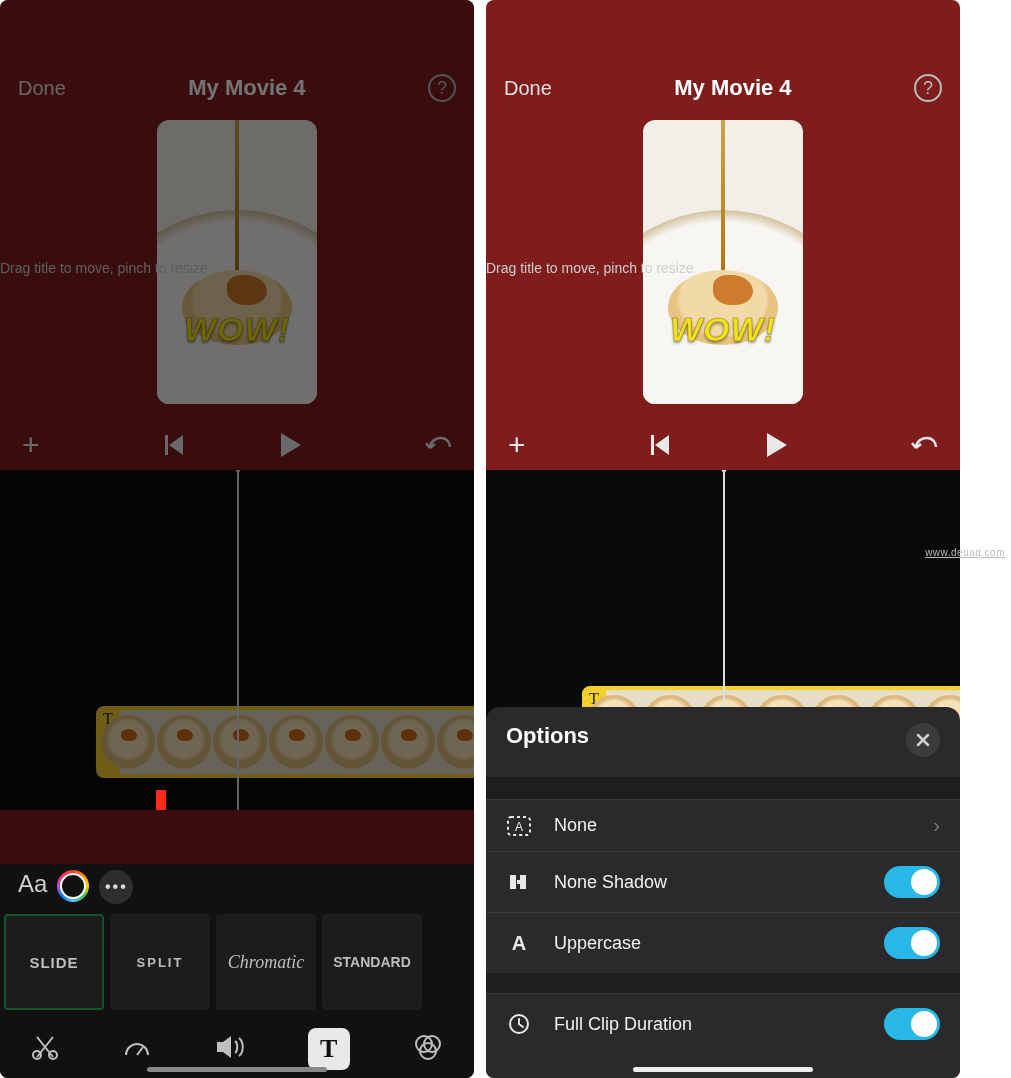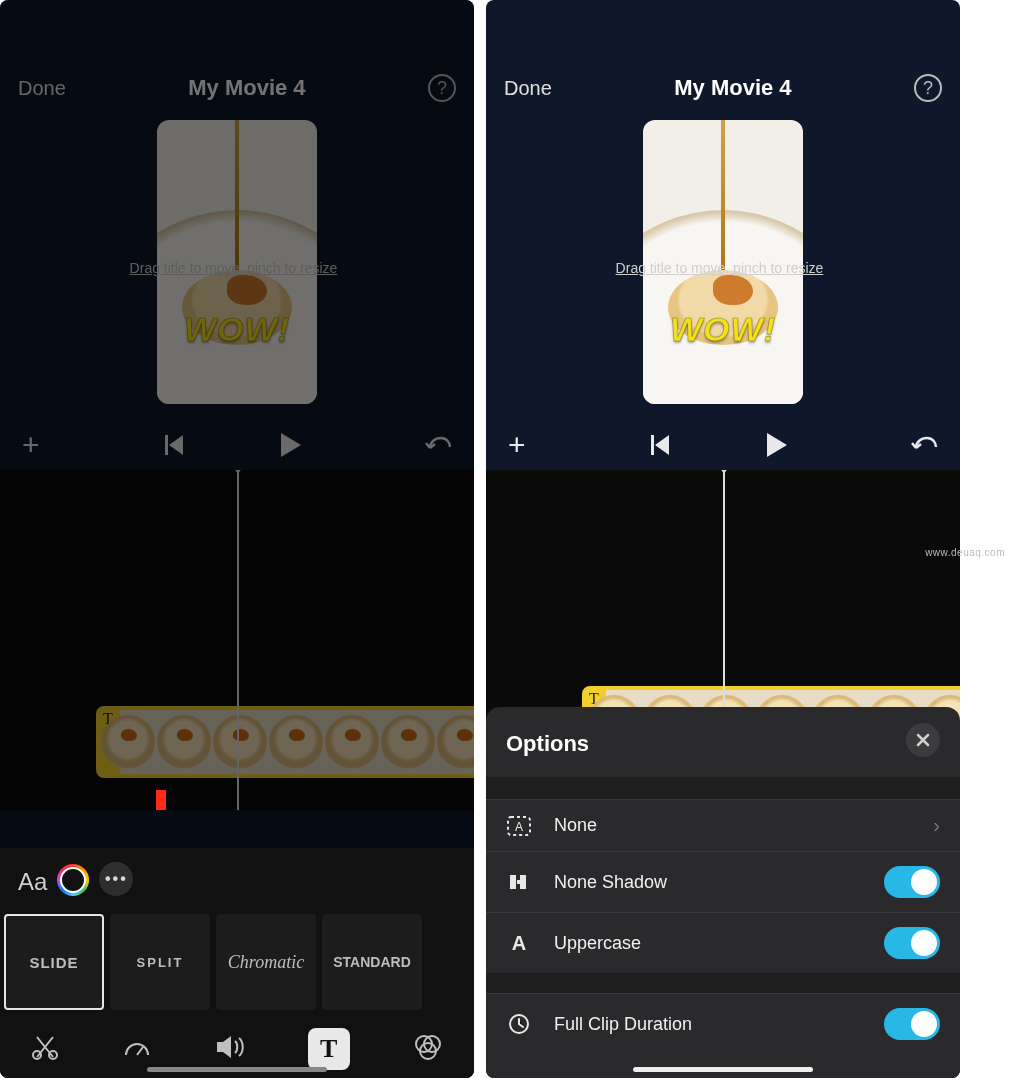--- a/index.html
+++ b/index.html
@@ -8,21 +8,21 @@
     font-family: -apple-system, "Helvetica Neue", Helvetica, Arial, sans-serif;
     width: 1011px;
     height: 1078px;
     position: relative;
     overflow: hidden;
   }
   .stage { display: flex; gap: 12px; padding: 0; background: #fff; width: 1011px; height: 1078px; }
   .phone {
     width: 474px;
     height: 1078px;
-    background: #0f172a;
+    background: #7f1d1d;
     border-radius: 8px;
     position: relative;
     overflow: hidden;
     color: #fff;
     display: flex;
     flex-direction: column;
   }
   .dimmed .dim-overlay {
     position: absolute; inset: 0; background: rgba(0,0,0,0.55); z-index: 50; pointer-events: none;
   }
@@ -62,22 +62,22 @@
     background: linear-gradient(#caa54a, #a9730f);
   }
   .wow-text {
     position: absolute; left: 0; right: 0; top: 190px; text-align: center;
     font-size: 34px; font-weight: 900; letter-spacing: 1px;
     color: #f3e21a; -webkit-text-stroke: 1px rgba(0,0,0,0.25);
     text-shadow: 0 2px 3px rgba(0,0,0,0.35);
     font-style: italic;
   }
   .hint {
-    position: absolute; top: 140px; left: 0; right: 7px; text-align: center;
-    font-size: 14px; color: #cfcfcf; text-decoration: underline;
+    position: absolute; top: 140px; left: 0; right: 7px; text-align: left;
+    font-size: 14px; color: #cfcfcf;
   }
 
   
   .tl-controls {
     height: 50px; display: flex; align-items: center; justify-content: space-between; padding: 0 22px;
     position: relative;
   }
   .tc-plus { font-size: 30px; color: #e8e8e8; font-weight: 300; }
   .tc-mid { display: flex; align-items: center; gap: 94px; }
   .skip-back, .play-btn, .undo-btn { color: #e8e8e8; }
@@ -114,21 +114,21 @@
   .arrow {
     position: absolute; left: 148px; top: 320px; width: 24px; height: 110px; z-index: 60;
   }
   .arrow-line { position: absolute; left: 8px; top: 0; width: 10px; height: 80px; background: #ff2a18; }
 
   
   .title-toolbar {
     position: absolute; left: 0; right: 0; bottom: 0; background: #111; z-index: 55;
   }
   .tt-row1 {
-    display: flex; align-items: flex-end; gap: 10px; padding: 14px 18px;
+    display: flex; align-items: flex-start; gap: 10px; padding: 6px 18px;
   }
   .aa { font-size: 24px; color: #cfcfcf; }
   .color-ring {
     width: 32px; height: 32px; border-radius: 50%;
     background: conic-gradient(#ff3b30,#ff9500,#ffcc00,#34c759,#5ac8fa,#007aff,#af52de,#ff2d55,#ff3b30);
     display: flex; align-items: center; justify-content: center;
   }
   .color-ring::after { content: ""; width: 22px; height: 22px; background: #111; border-radius: 50%; border: 2px solid #fff; }
   .more-btn {
     width: 34px; height: 34px; border-radius: 50%; background: #2e2e2e;
@@ -136,21 +136,21 @@
   }
   .tt-row2 {
     display: flex; gap: 6px; padding: 4px 4px 10px 4px; overflow: hidden;
   }
   .style-card {
     width: 100px; height: 96px; background: #1c1c1c; border-radius: 4px;
     display: flex; align-items: center; justify-content: center; flex: 0 0 auto;
     color: #bdbdbd; font-size: 14px;
   }
   .style-card.none { color: #cfcfcf; font-size: 16px; }
-  .style-card.sel { border: 2px solid #e5e5e5; }
+  .style-card.sel { border: 2px solid #14532d; }
   .style-slide { font-family: Arial; font-weight: 700; letter-spacing: 1px; font-size: 15px; }
   .style-split { font-family: Arial; font-weight: 800; letter-spacing: 2px; font-size: 13px; }
   .style-chrom { font-family: Georgia, serif; font-style: italic; font-size: 18px; }
   .style-stand { font-family: Arial; font-weight: 600; font-size: 14px; }
 
   .tt-row3 {
     display: flex; align-items: center; justify-content: space-around; height: 58px;
   }
   .tab-ic { color: #bfbfbf; }
   .tab-ic.active {
@@ -162,21 +162,21 @@
     width: 180px; height: 5px; border-radius: 3px; background: #888;
   }
 
   
   .sheet {
     position: absolute; left: 0; right: 0; bottom: 0; background: #2a2a2c;
     border-top-left-radius: 14px; border-top-right-radius: 14px; z-index: 40;
     padding-bottom: 24px;
   }
   .sheet-hdr {
-    display: flex; align-items: flex-end; justify-content: space-between;
+    display: flex; align-items: flex-start; justify-content: space-between;
     padding: 16px 20px 20px 20px;
   }
   .sheet-title { font-size: 22px; font-weight: 700; color: #fff; }
   .sheet-close {
     width: 34px; height: 34px; border-radius: 50%; background: #3b3b3d;
     display: flex; align-items: center; justify-content: center; color: #cfcfcf;
   }
   .sheet-sep { height: 22px; background: #1e1e1f; }
   .row {
     display: flex; align-items: center; justify-content: space-between;
@@ -194,21 +194,21 @@
     content: ""; position: absolute; right: 3px; top: 3px; width: 26px; height: 26px;
     background: #fff; border-radius: 50%;
   }
   .sheet .home-ind2 {
     position: absolute; bottom: 6px; left: 50%; transform: translateX(-50%);
     width: 180px; height: 5px; border-radius: 3px; background: #eee;
   }
 
   .watermark {
     position: absolute; right: 6px; bottom: 520px; font-size: 10px; color: #bbb;
-    transform: rotate(0deg); letter-spacing: 0.5px;
+    transform: rotate(0deg); letter-spacing: 0.5px; text-decoration: underline;
   }
 </style>
 </head>
 <body>
 
 <div class="stage">
 
   <div class="phone dimmed">
     <div class="header">
       <div class="hdr-done">Done</div>

